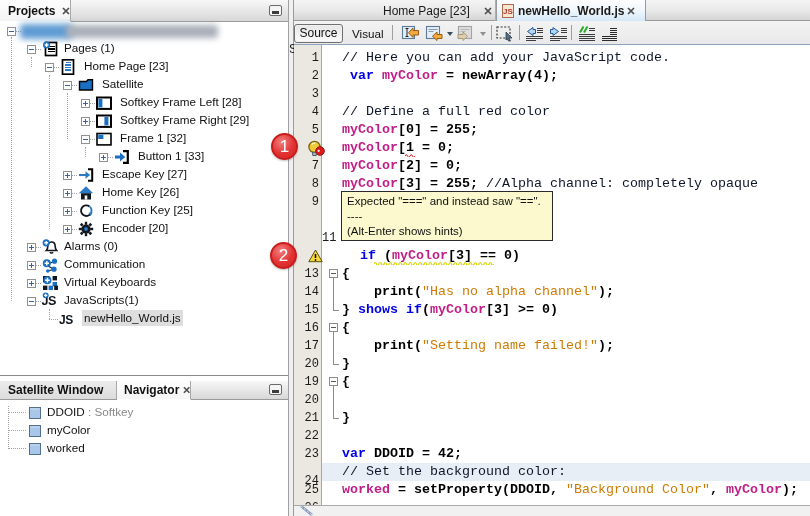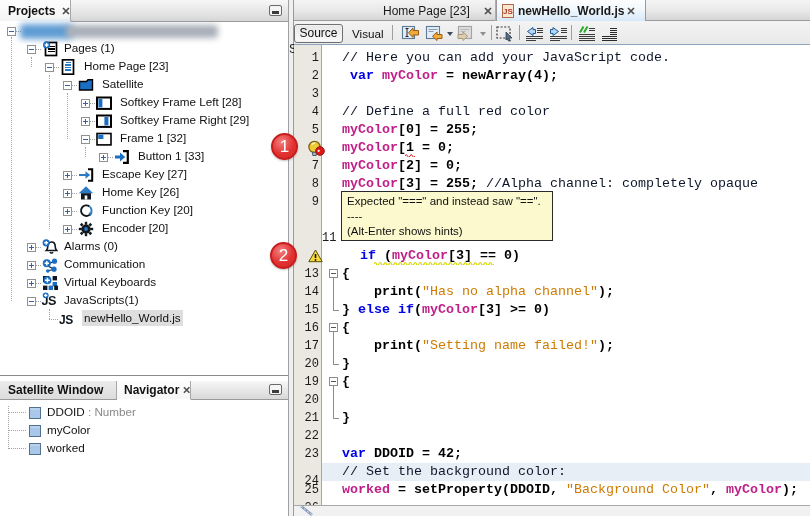--- a/index.html
+++ b/index.html
@@ -228,21 +228,21 @@
 
 <div class="trow" style="left:64px;top:41px;">Pages (1)</div>
 <div class="trow" style="left:84px;top:59px;">Home Page [23]</div>
 <div class="trow" style="left:102px;top:77px;">Satellite</div>
 <div class="trow" style="left:120px;top:95px;">Softkey Frame Left [28]</div>
 <div class="trow" style="left:120px;top:113px;">Softkey Frame Right [29]</div>
 <div class="trow" style="left:120px;top:131px;">Frame 1 [32]</div>
 <div class="trow" style="left:138px;top:149px;">Button 1 [33]</div>
 <div class="trow" style="left:102px;top:167px;">Escape Key [27]</div>
 <div class="trow" style="left:102px;top:185px;">Home Key [26]</div>
-<div class="trow" style="left:102px;top:203px;">Function Key [20]</div>
+<div class="trow" style="left:102px;top:203px;">Function Key [25]</div>
 <div class="trow" style="left:102px;top:221px;">Encoder [20]</div>
 <div class="trow" style="left:64px;top:239px;">Alarms (0)</div>
 <div class="trow" style="left:64px;top:257px;">Communication</div>
 <div class="trow" style="left:64px;top:275px;">Virtual Keyboards</div>
 <div class="trow" style="left:64px;top:293px;">JavaScripts(1)</div>
 <div class="trow" style="left:82px;top:310px;background:#dedede;padding:0 2px;line-height:16px;">newHello_World.js</div>
 <div class="abs" style="left:0;top:375px;width:288px;height:1px;background:#8a8a8a;"></div>
 
 <div class="abs phead" style="left:0;top:381px;width:288px;height:19px;"></div>
 <div class="abs ptab" style="left:0;top:381px;width:117px;height:18px;padding-left:8px;background:linear-gradient(#ececec,#dcdcdc);">Satellite Window</div>
@@ -260,21 +260,21 @@
     <path d="M1.5 1.5 L10.5 1.5 L10.5 2.5 L1.5 2.5 Z" fill="#c9ddf2"></path>
   </svg>
 <svg class="abs" style="left:29px;top:425px;" width="12" height="12" viewBox="0 0 12 12">
     <rect x="0.5" y="0.5" width="11" height="11" fill="#a9c7e8" stroke="#53708e"></rect>
     <path d="M1.5 1.5 L10.5 1.5 L10.5 2.5 L1.5 2.5 Z" fill="#c9ddf2"></path>
   </svg>
 <svg class="abs" style="left:29px;top:443px;" width="12" height="12" viewBox="0 0 12 12">
     <rect x="0.5" y="0.5" width="11" height="11" fill="#a9c7e8" stroke="#53708e"></rect>
     <path d="M1.5 1.5 L10.5 1.5 L10.5 2.5 L1.5 2.5 Z" fill="#c9ddf2"></path>
   </svg>
-<div class="trow" style="left:47px;top:405px;">DDOID <span style="color:#8a8a8a;">: Number</span></div>
+<div class="trow" style="left:47px;top:405px;">DDOID <span style="color:#8a8a8a;">: Softkey</span></div>
 <div class="trow" style="left:47px;top:423px;">myColor</div>
 <div class="trow" style="left:47px;top:441px;">worked</div>
 
 <div class="abs" style="left:288px;top:0;width:1px;height:516px;background:#a0a0a0;"></div>
 <div class="abs" style="left:289px;top:0;width:4px;height:516px;background:#f0f0f0;"></div>
 <div class="abs" style="left:293px;top:0;width:1px;height:516px;background:#9a9a9a;"></div>
 
 <div class="abs tabbar" style="left:294px;top:0;width:516px;height:21px;"></div>
 <div id="etabs">
 <div class="etab" style="left:282px;width:81px;padding-left:7px;margin-top:38px;">Start Page<span style="margin-left:4px;"><svg width="8" height="8" viewBox="0 0 8 8">
@@ -387,21 +387,21 @@
 <div class="cl" style="left:342px;top:49px;"><span class="c">// Here you can add your JavaScript code.</span></div>
 <div class="cl" style="left:342px;top:67px;margin-left:8px;"><span class="k">var</span> <span class="g">myColor</span> = <span class="m">newArray</span>(4);</div>
 <div class="cl" style="left:342px;top:103px;"><span class="c">// Define a full red color</span></div>
 <div class="cl" style="left:342px;top:121px;"><span class="g">myColor</span>[0] = 255;</div>
 <div class="cl" style="left:342px;top:139px;"><span class="g">myColor</span>[1 = 0;</div>
 <div class="cl" style="left:342px;top:157px;"><span class="g">myColor</span>[2] = 0;</div>
 <div class="cl" style="left:342px;top:175px;"><span class="g">myColor</span>[3] = 255; <span class="c">//Alpha channel: completely opaque</span></div>
 <div class="cl" style="left:360px;top:247px;"><span class="k">if</span> (<span class="g">myColor</span>[3] == 0)</div>
 <div class="cl" style="left:342px;top:265px;">{</div>
 <div class="cl" style="left:342px;top:283px;">    <span class="m">print</span>(<span class="s">"Has no alpha channel"</span>);</div>
-<div class="cl" style="left:342px;top:301px;">} <span class="k">else</span> <span class="k">if</span>(<span class="g">myColor</span>[3] &gt;= 0)</div>
+<div class="cl" style="left:342px;top:301px;">} <span class="k">shows</span> <span class="k">if</span>(<span class="g">myColor</span>[3] &gt;= 0)</div>
 <div class="cl" style="left:342px;top:319px;">{</div>
 <div class="cl" style="left:342px;top:337px;">    <span class="m">print</span>(<span class="s">"Setting name failed!"</span>);</div>
 <div class="cl" style="left:342px;top:355px;">}</div>
 <div class="cl" style="left:342px;top:373px;">{</div>
 <div class="cl" style="left:342px;top:409px;">}</div>
 <div class="cl" style="left:342px;top:445px;"><span class="k">var</span> <span class="m">DDOID</span> = 42;</div>
 <div class="cl" style="left:342px;top:463px;"><span class="c">// Set the background color:</span></div>
 <div class="cl" style="left:342px;top:481px;"><span class="g">worked</span> = <span class="m">setProperty</span>(<span class="m">DDOID</span>, <span class="s">"Background Color"</span>, <span class="g">myColor</span>);</div>
 
 <svg class="abs" style="left:405px;top:153px;" width="10" height="4" viewBox="0 0 10 4">

